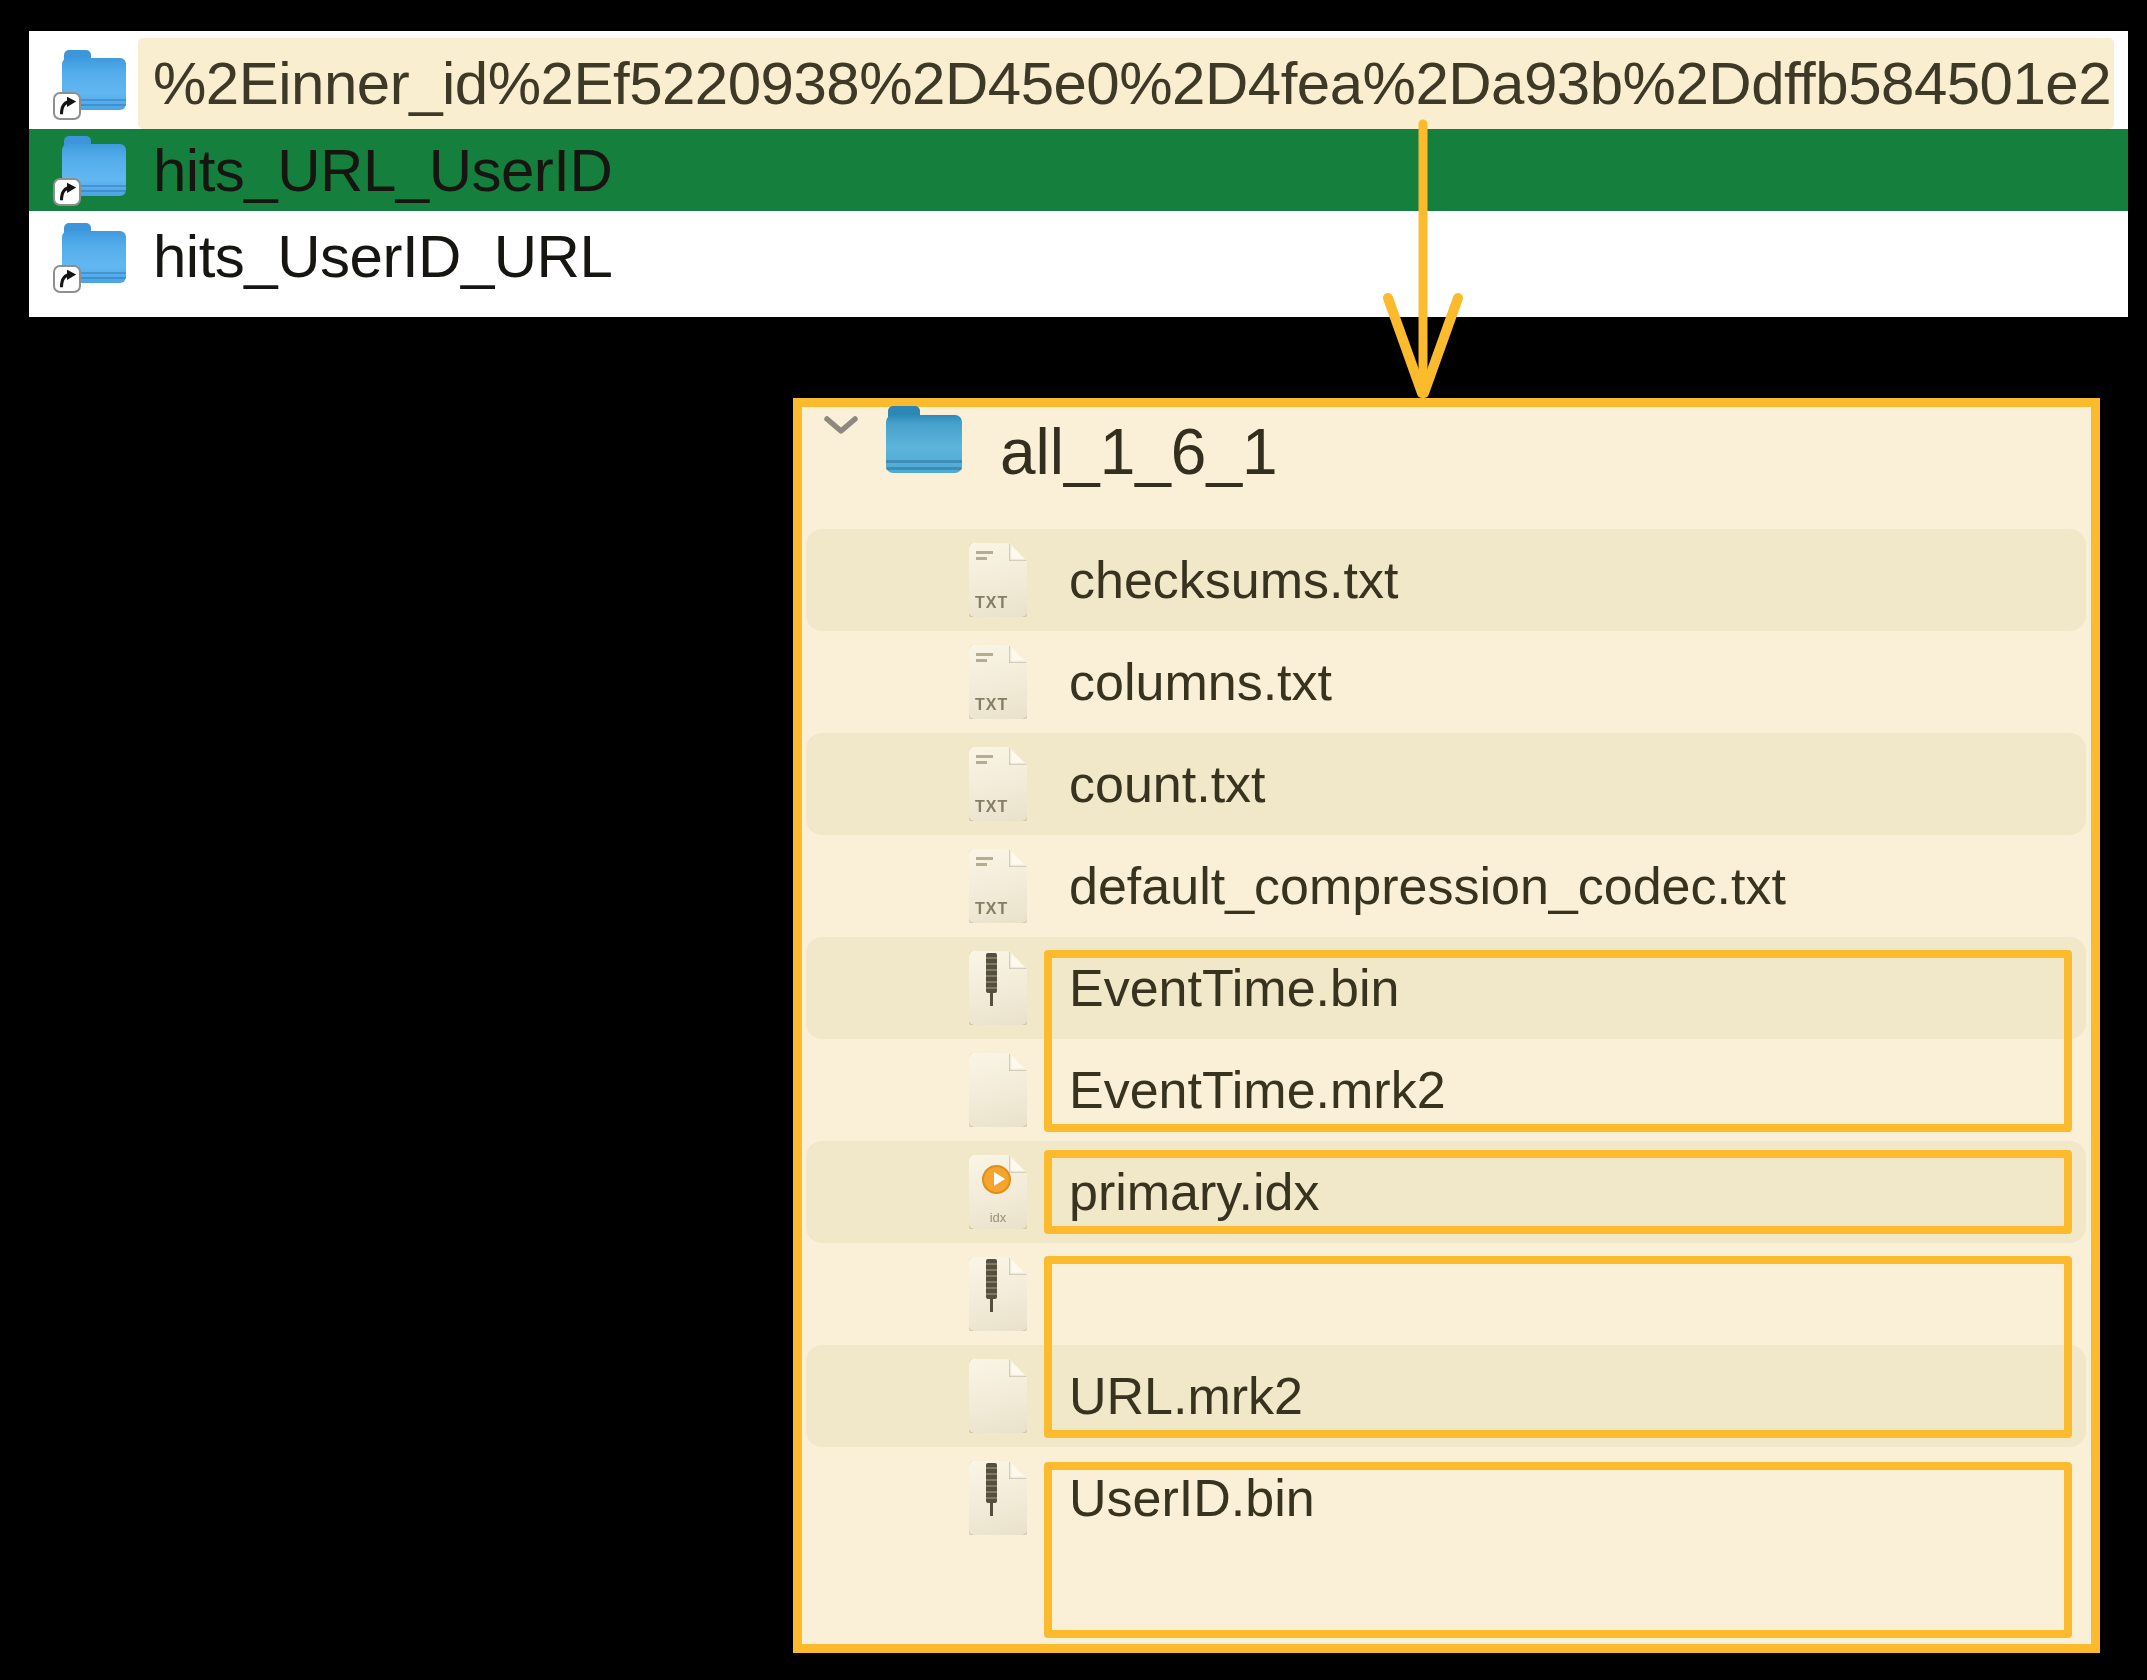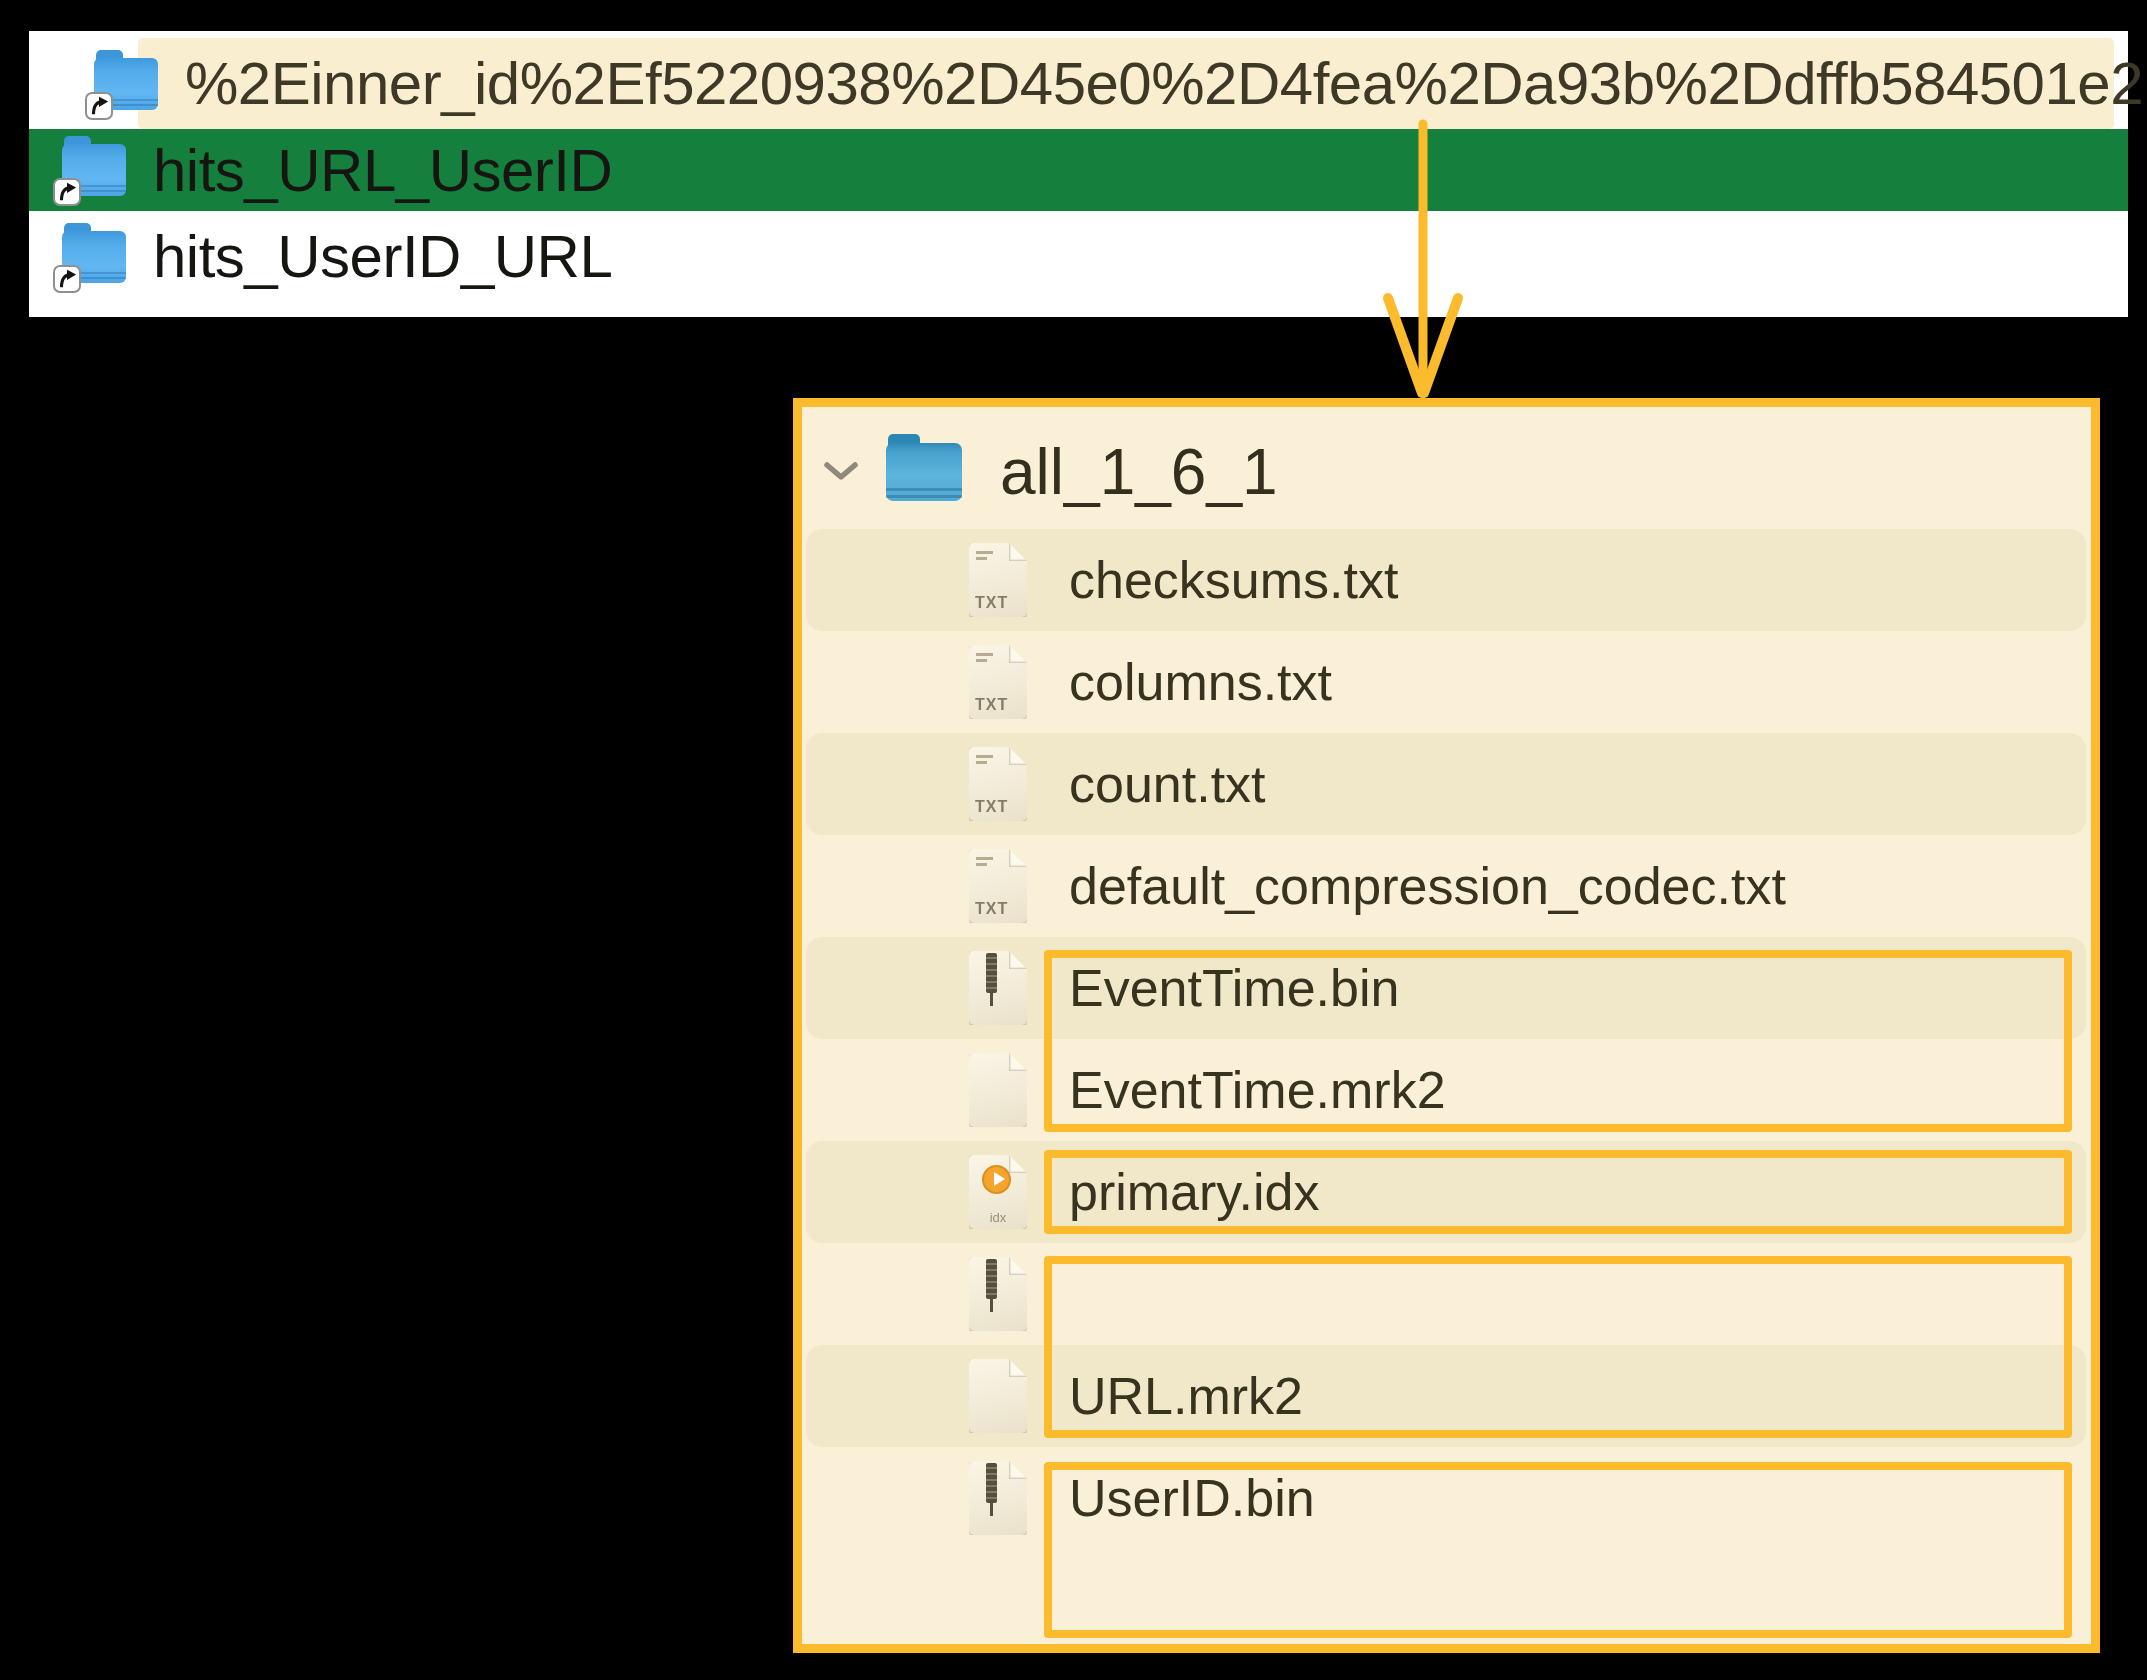--- a/index.html
+++ b/index.html
@@ -2,21 +2,21 @@
 <html><head>
 <meta charset="utf-8">
 <style>
   html,body{margin:0;padding:0;background:#000;}
   .stage{position:relative;width:2147px;height:1680px;background:#000;overflow:hidden;
          font-family:"Liberation Sans",sans-serif;}
 
   
   .finder-list{position:absolute;left:29px;top:31px;width:2099px;height:286px;background:#fff;}
   .frow{position:absolute;left:0;right:0;display:flex;align-items:center;white-space:nowrap;}
-  .frow.r0{top:7px;height:91px;padding-left:32px;}
+  .frow.r0{top:7px;height:91px;}
   .frow.r1{top:98px;height:82px;background:#15803d;}
   .frow.r2{top:180px;height:91px;}
   .hl-band{position:absolute;left:109px;right:14px;top:0;bottom:0;background:#faeed0;border-radius:5px;}
   .ficon{position:relative;margin-left:33px;width:64px;height:52px;flex:none;z-index:1;}
   .fname{margin-left:27px;font-size:60px;letter-spacing:-0.5px;color:#161511;z-index:1;}
   .frow.r0 .fname{color:#3e3827;}
 
   
   .mfolder .tab{position:absolute;top:-8px;left:2px;width:27px;height:13px;border-radius:5px 5px 0 0;background:#3d95da;}
   .mfolder .fbody{position:absolute;inset:0;border-radius:6px;
@@ -25,21 +25,21 @@
       background:rgba(15,80,140,.28);box-shadow:0 5px 0 rgba(15,80,140,.28);}
   .abadge{position:absolute;left:-9px;bottom:-10px;width:28px;height:28px;background:#fff;
       border-radius:7px;border:2px solid #8f8f8f;box-sizing:border-box;display:grid;place-items:center;z-index:2;}
 
   
   .darrow{position:absolute;left:1378px;top:118px;width:100px;height:284px;z-index:5;}
 
   
   .tree-panel{position:absolute;left:793px;top:398px;width:1307px;height:1255px;box-sizing:border-box;
       border:9px solid #fbbb2d;background:#faf0d7;}
-  .throot{position:absolute;left:0;right:0;top:8px;height:114px;display:flex;align-items:center;white-space:nowrap;}
+  .throot{position:absolute;left:0;right:0;top:8px;height:114px;display:flex;white-space:nowrap;}
   .chev{margin-left:21px;flex:none;}
   .bfolder{position:relative;margin-left:27px;width:76px;height:58px;flex:none;}
   .bfolder .tab{position:absolute;top:-9px;left:2px;width:32px;height:14px;border-radius:5px 5px 0 0;background:#2d87b4;}
   .bfolder .fbody{position:absolute;inset:0;border-radius:7px;
       background:linear-gradient(180deg,#2f8ab8 0%,#47a2cd 16%,#5db4dc 55%,#4fa9d4 100%);}
   .bfolder .fbody::after{content:"";position:absolute;left:0;right:0;bottom:10px;height:3px;
       background:rgba(10,70,110,.30);box-shadow:0 7px 0 rgba(10,70,110,.30);}
   .rootname{margin-left:38px;font-size:64px;color:#332e1d;}
 
   .trow{position:absolute;left:4px;right:5px;height:102px;display:flex;align-items:center;

